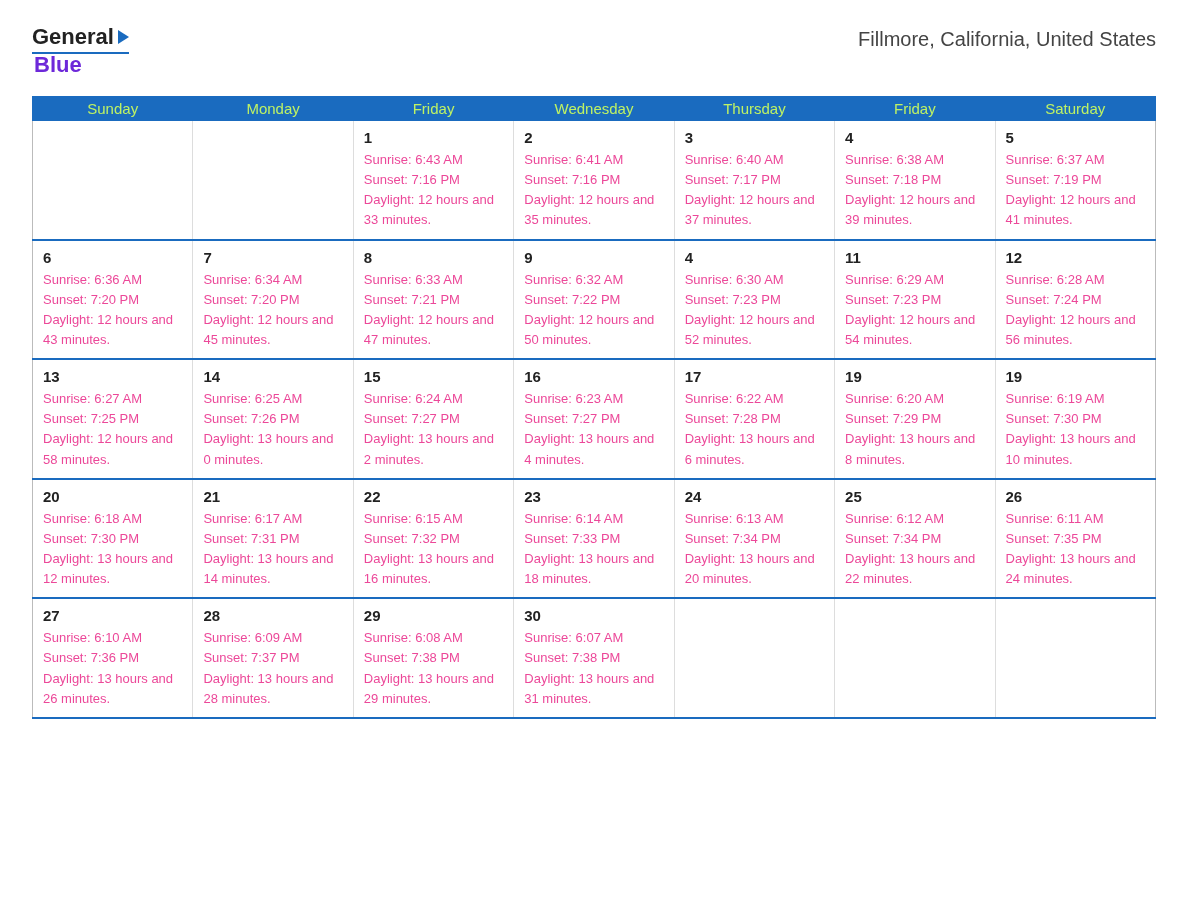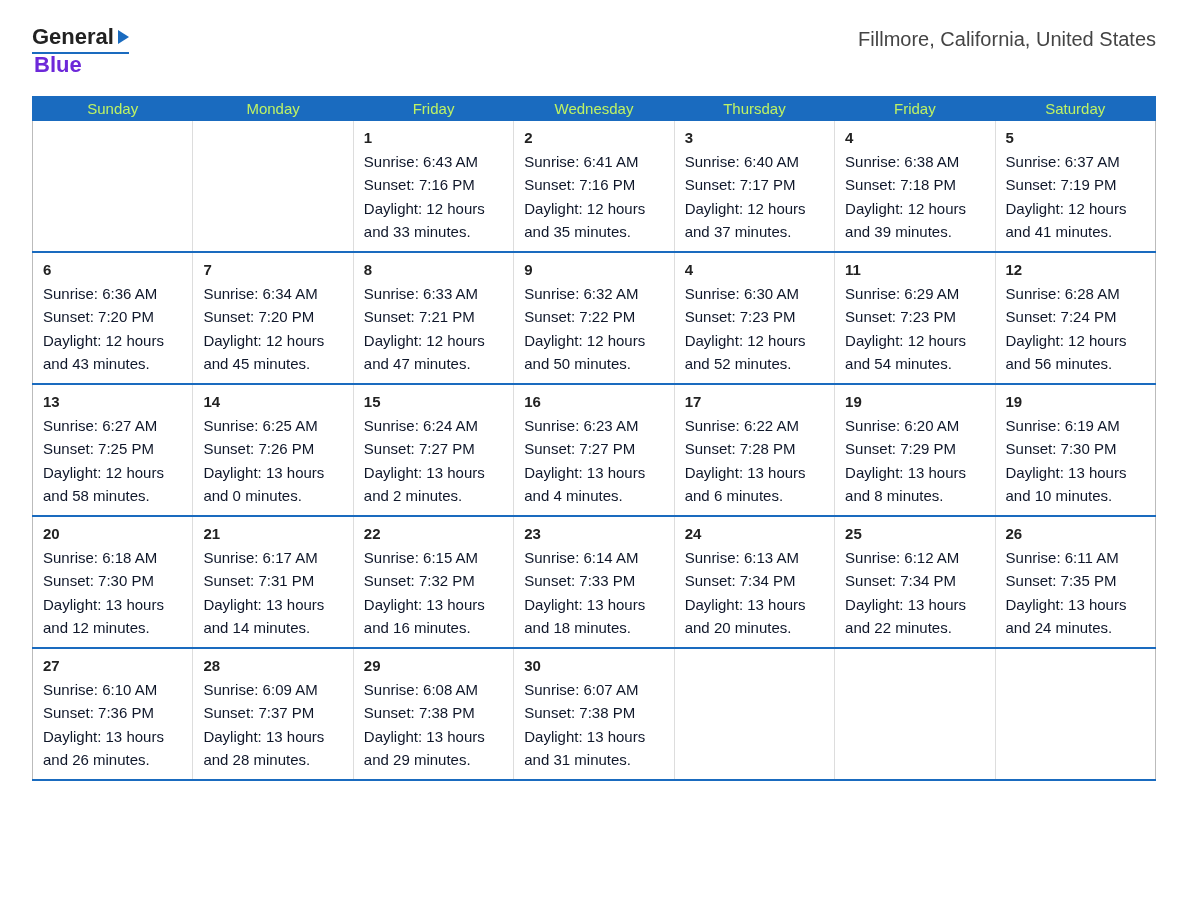--- a/index.html
+++ b/index.html
@@ -63,23 +63,23 @@
     tbody td:first-child { border-left: 1px solid #bbb; }
     tbody td:last-child { border-right: 1px solid #bbb; }
     .day-num {
       font-size: 15px;
       font-weight: bold;
       color: #222;
       display: block;
       margin-bottom: 4px;
     }
     .day-info {
-      font-size: 15px;
+      font-size: 13px;
       line-height: 1.55;
-      color: #0f172a;
+      color: #ec4899;
     }
     .logo-wrapper {
       display: flex;
       flex-direction: row;
       align-items: center;
     }
     .logo-text-block {
       display: flex;
       flex-direction: column;
       margin-left: 0;

